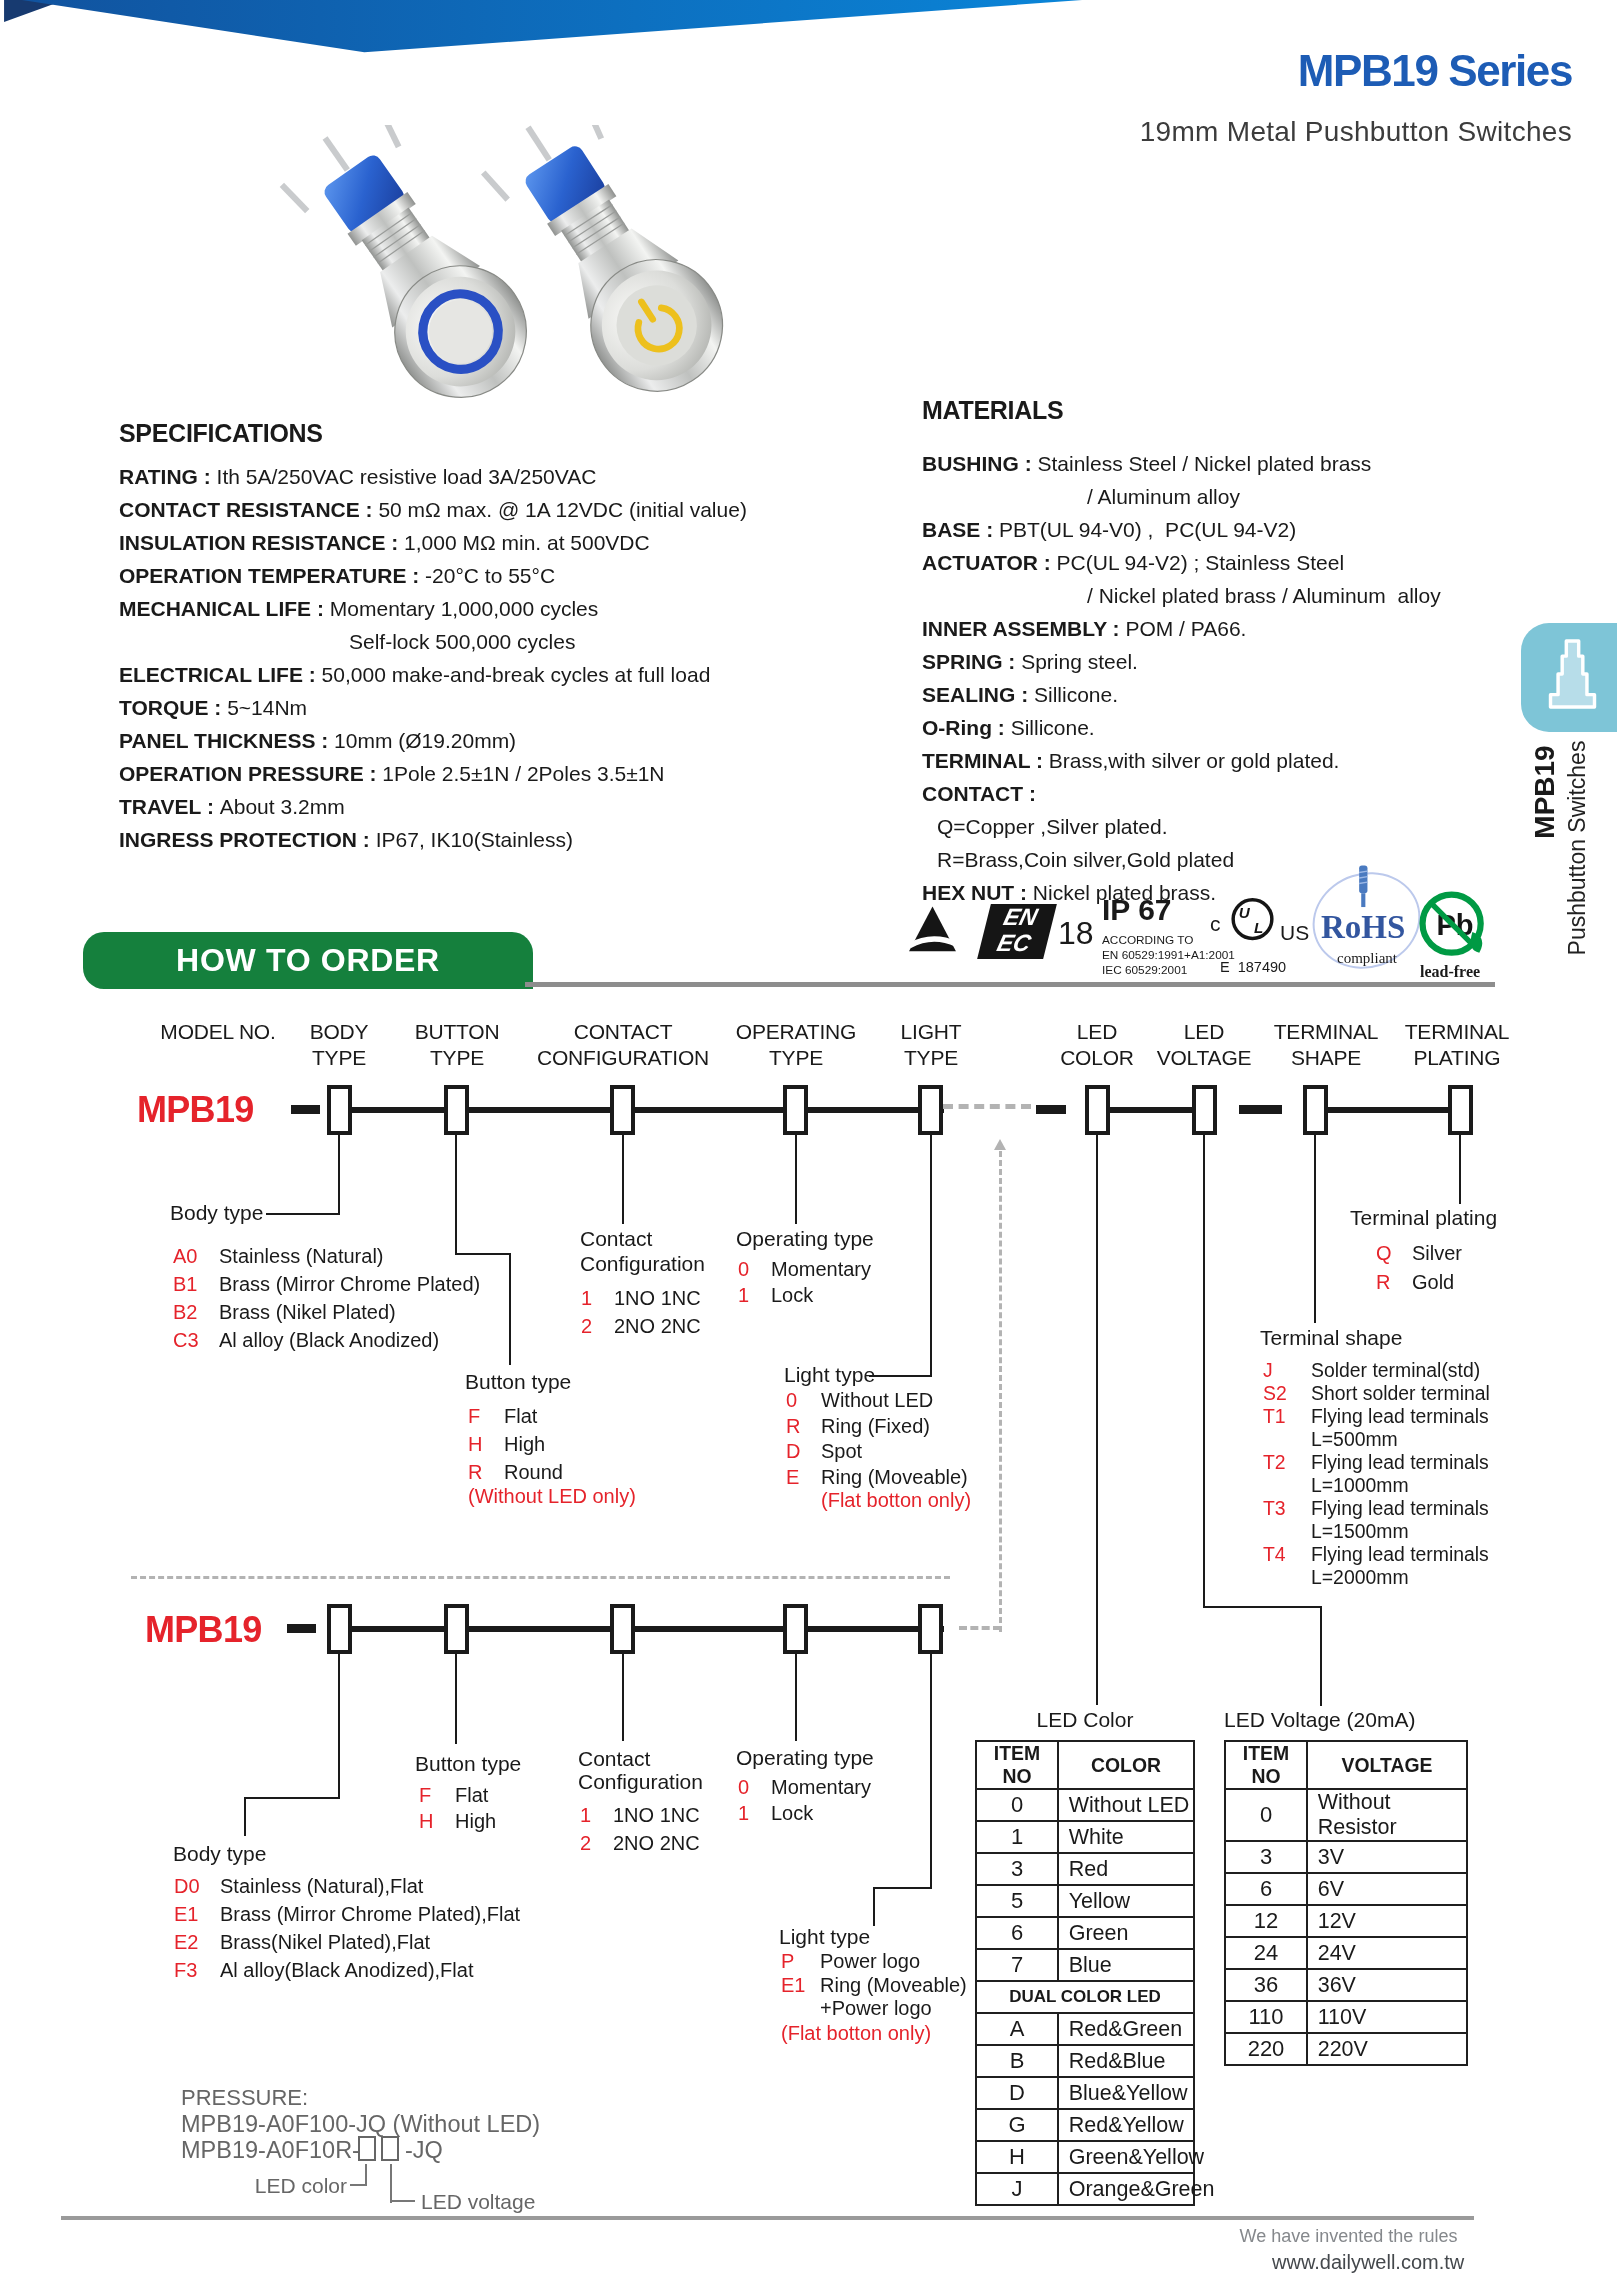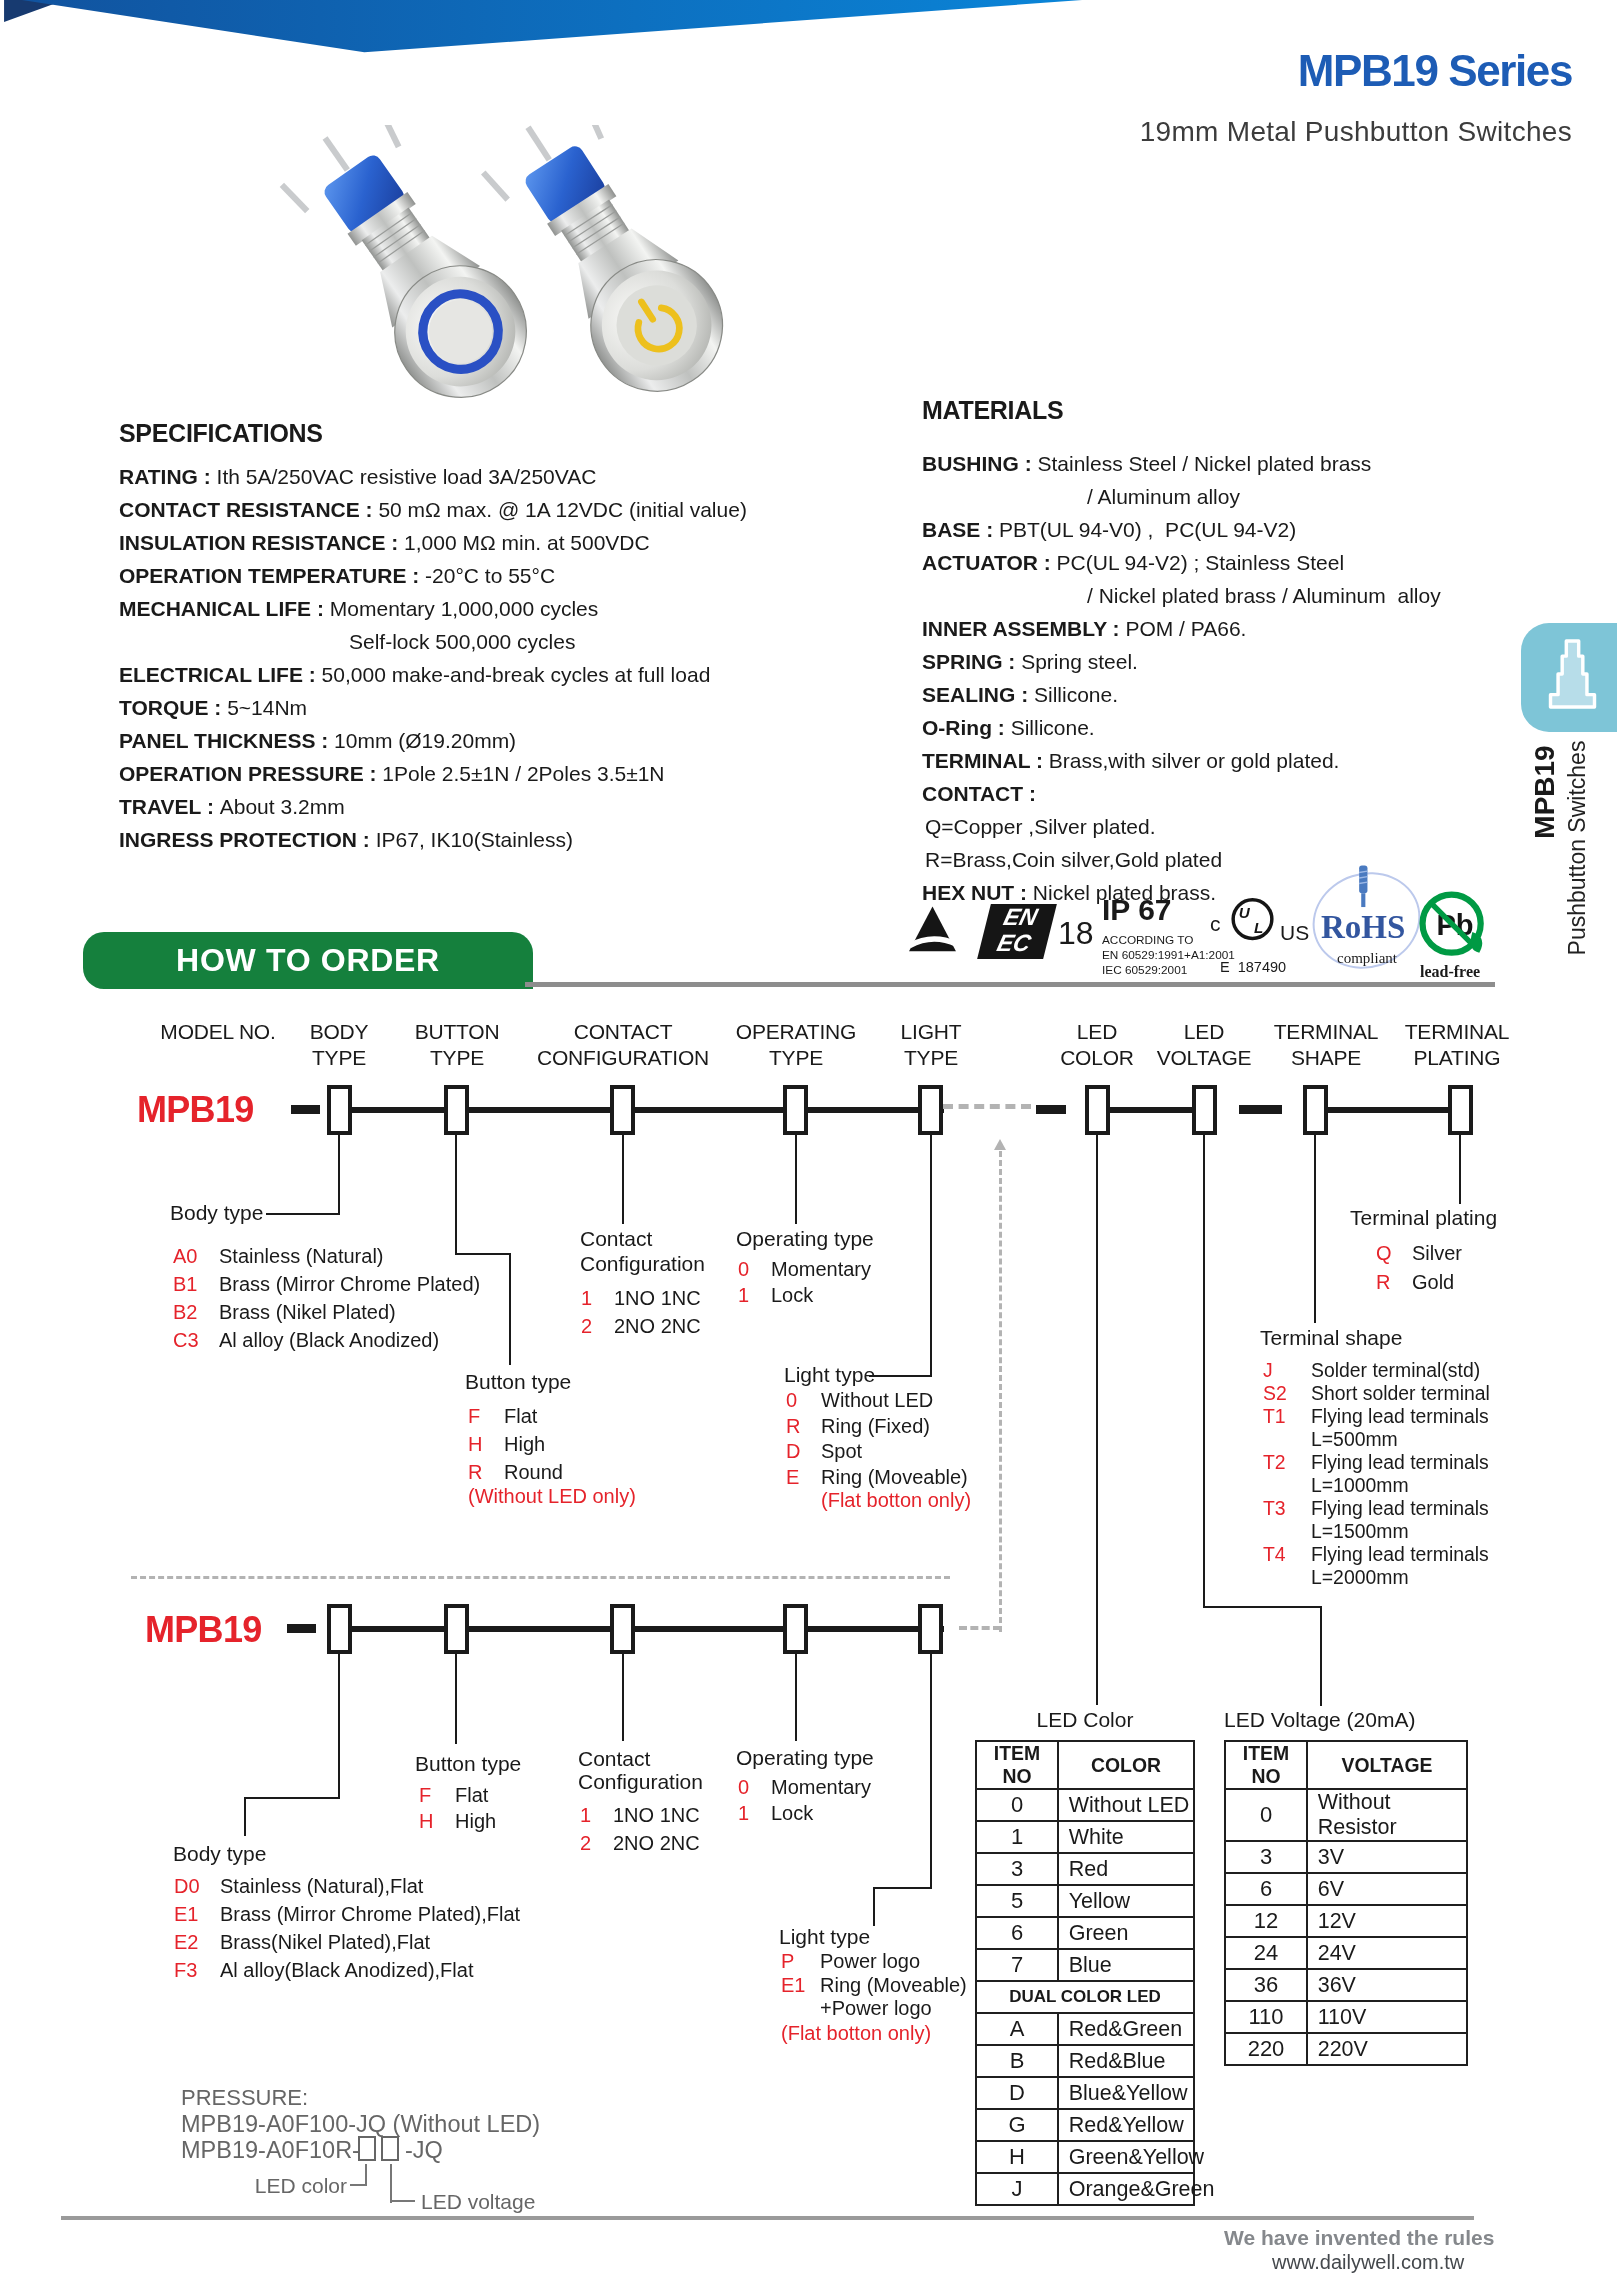--- a/index.html
+++ b/index.html
@@ -11,21 +11,21 @@
   .tk{position:absolute;height:6.2px;background:#1a1a1a}
   .dsh{position:absolute;background:#1a1a1a}
   .gdh{position:absolute;border-top:5.5px dashed #b3b3b3}
   .gdv{position:absolute;border-left:3.5px dashed #b3b3b3}
   .obox{position:absolute;width:25px;height:50px;border:4.8px solid #1a1a1a;background:#fff;box-sizing:border-box}
   .title{font-size:44px;font-weight:700;color:#1d5cb5;letter-spacing:-1.4px}
   .subtitle{font-size:28px;color:#3c3c3c;letter-spacing:0.3px}
   .shead{font-size:25px;font-weight:700;letter-spacing:-0.3px}
   .sline{white-space:pre;font-size:21px;line-height:33px}
   .sl{font-weight:700}
-  .ind1{margin-left:230px}.ind2{margin-left:165px}.ind3{margin-left:3px}
+  .ind1{margin-left:230px}.ind2{margin-left:165px}.ind3{margin-left:15px}
   .banner{position:absolute;background:#15803d;border-radius:21px 21px 0 21px;
           display:flex;align-items:center;justify-content:center;
           color:#fff;font-weight:700;font-size:32px;letter-spacing:0.7px}
   .colhdr{position:absolute;width:208px;text-align:center;font-size:21px;line-height:25.6px;letter-spacing:-0.2px}
   .model{position:absolute;font-size:36px;font-weight:700;color:#e5232b;letter-spacing:-0.7px}
   .lbl{position:absolute;font-size:21px;white-space:nowrap}
   .list{position:absolute;font-size:20px}
   .ci{display:flex;white-space:nowrap}
   .cc{color:#e5232b;min-width:var(--cw,40px);flex:none}
   .cd{color:#1a1a1a}
@@ -674,17 +674,17 @@
   <div class="exbox" style="left:381px;top:2136px"></div>
   <div class="t ex" style="left:405px;top:2137px;font-size:23.5px">-JQ</div>
   <div class="vg" style="left:365px;top:2164px;height:22px"></div>
   <div class="hg" style="left:350px;top:2184px;width:17.3px"></div>
   <div class="vg" style="left:390px;top:2164px;height:39px"></div>
   <div class="hg" style="left:390px;top:2200px;width:25px"></div>
   <div class="t ex" style="left:209px;top:2174px;width:138px;text-align:right;font-size:21px">LED color</div>
   <div class="t ex" style="left:421px;top:2190px;font-size:21px">LED voltage</div>
 
   <div style="position:absolute;left:61px;top:2216px;width:1413px;height:3.5px;background:#9a9a9a"></div>
-  <div class="t" style="left:1224px;top:2226px;width:249px;text-align:right;font-size:21px;font-weight:700;color:#85888c">We have invented the rules</div>
+  <div class="t" style="left:1224px;top:2226px;width:249px;text-align:center;font-size:18px;font-weight:400;color:#85888c">We have invented the rules</div>
   <div class="t" style="left:1272px;top:2251px;font-size:20px;color:#44484c">www.dailywell.com.tw</div>
 
 </div>
 
 
 </body></html>

